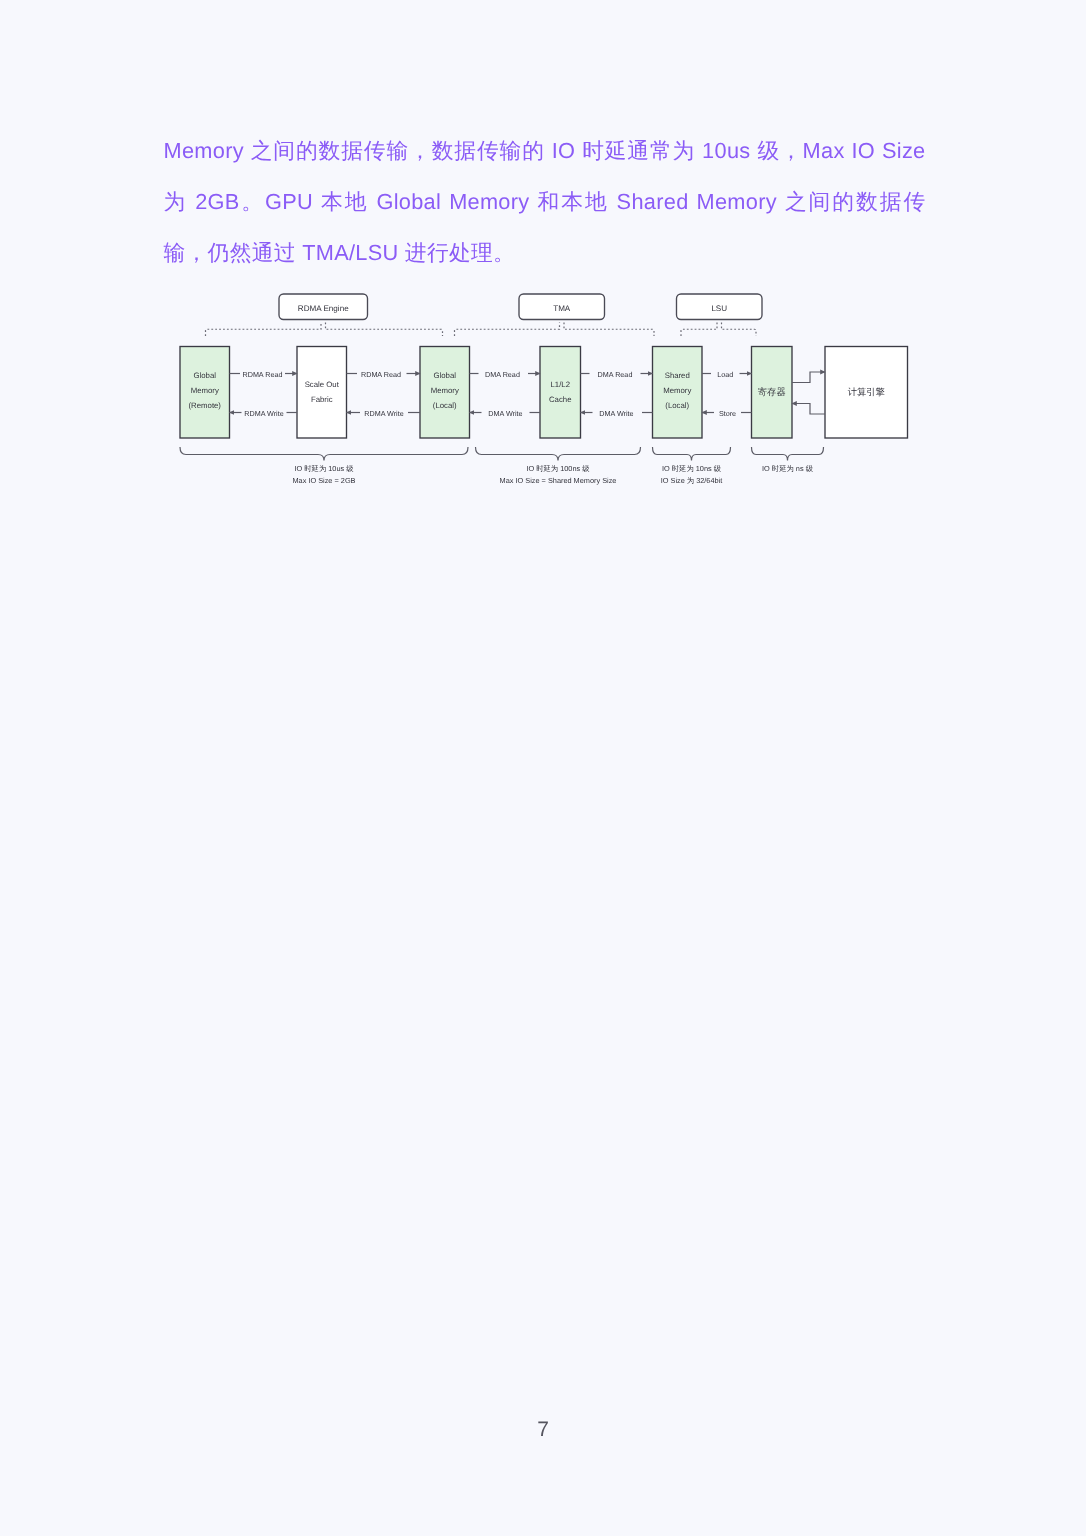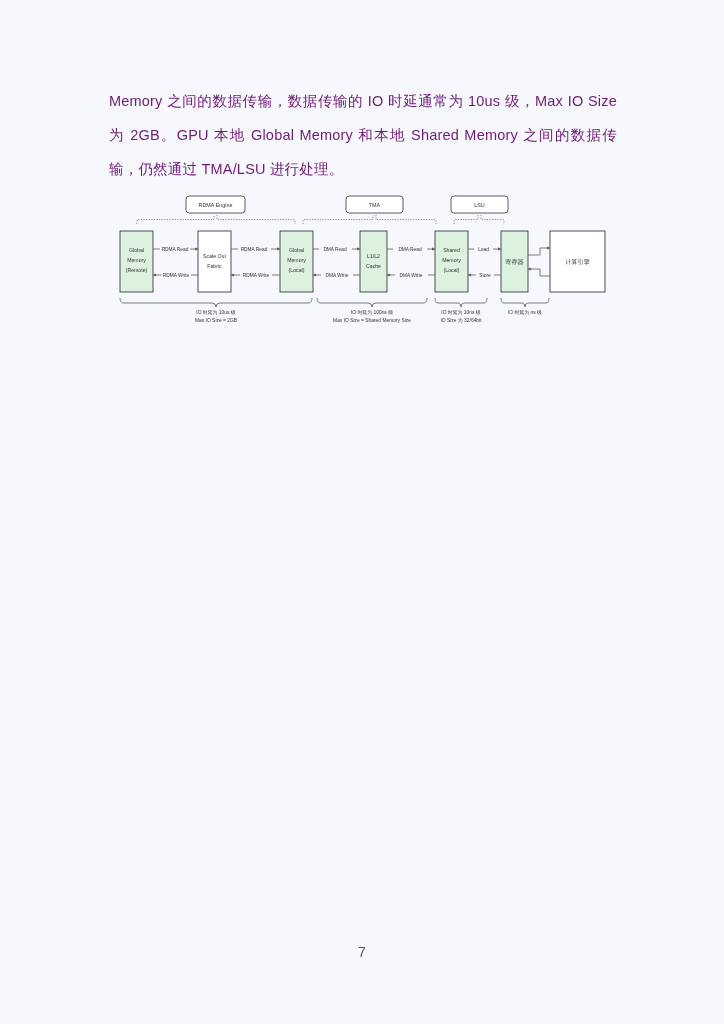--- a/index.html
+++ b/index.html
@@ -17,21 +17,21 @@
   }
 
   
   #paragraph {
     position: absolute;
     left: 109px;
     top: 84px;
     width: 508px;
     font-size: 14.5px;
     line-height: 34px;
-    color: #701a75;
+    color: #8b5cf6;
     letter-spacing: 0.2px;
     text-align: justify;
   }
 
   
   #diagram {
     position: absolute;
     left: 110px;
     top: 190px;
     width: 500px;

